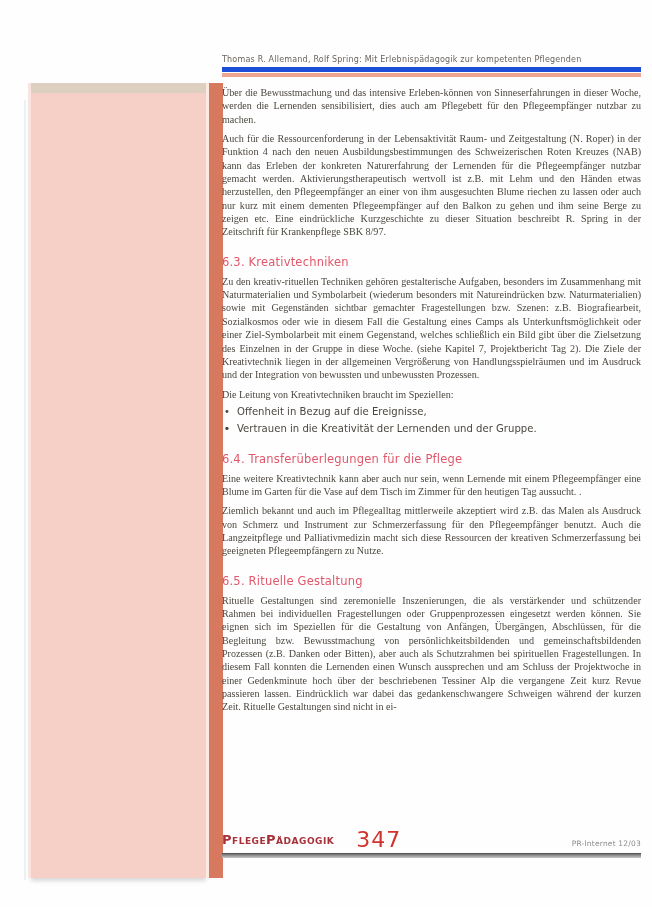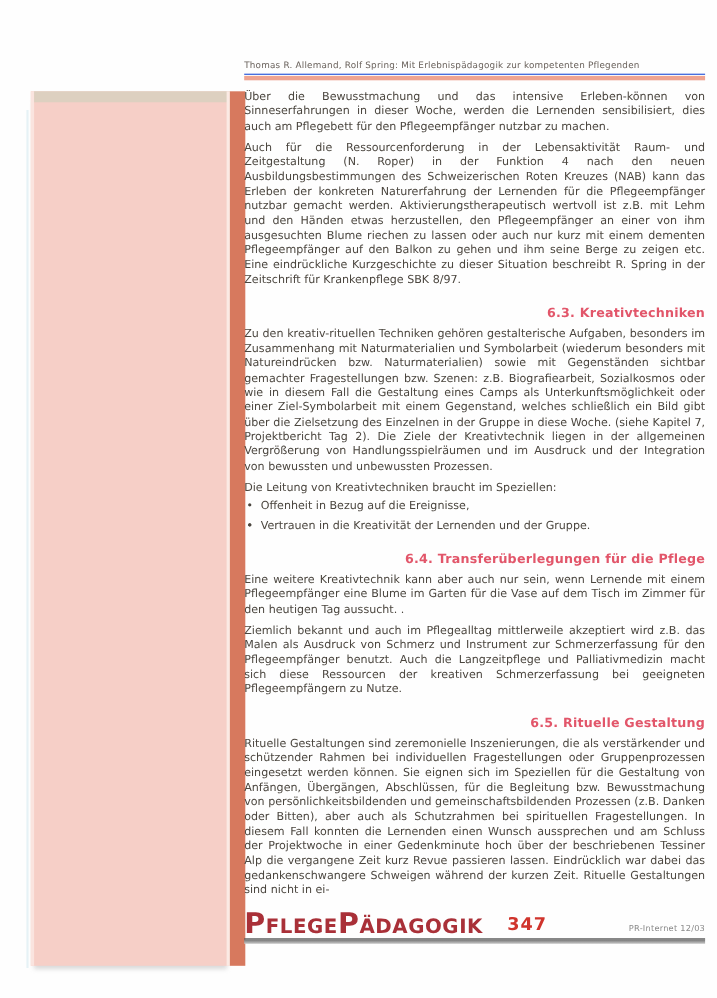--- a/index.html
+++ b/index.html
@@ -47,42 +47,42 @@
   
   .content{
     position:absolute;left:222px;top:55px;width:419px;
     color:var(--body-text);
   }
   .running-header{
     font-size:8px;
     color:#6a625c;
     letter-spacing:.2px;
     padding-bottom:3px;
-    border-bottom:1px solid #1d4ed8;
+    border-bottom:5px solid #1d4ed8;
     white-space:nowrap;
   }
   .header-bar{
     height:4px;
     background:var(--header-bar);
     margin-top:1px;
   }
   .body-p{
     margin:6px 0 0 0;
     font-size:10.1px;
     line-height:13.35px;
     text-align:justify;
+    font-family:Liberation Serif, serif;
   }
   .body-p.first{margin-top:9px;}
   .section-heading{
     margin:16px 0 2px 0;
     font-size:11.5px;
-    font-weight:bold;
+    font-weight:normal;
     color:var(--heading);
     letter-spacing:.2px;
-    text-align:right;
   }
   .bullets{
     list-style:none;
     margin:4px 0 0 0;
     padding:0;
   }
   .bullet{
     position:relative;
     padding-left:15px;
     margin-top:4px;
@@ -98,28 +98,28 @@
   .footer{
     position:absolute;left:222px;top:829px;width:419px;
   }
   .footer-row{
     display:flex;
     align-items:flex-end;
   }
   .brand{
     font-variant:small-caps;
     font-weight:bold;
-    font-size:26px;
+    font-size:13px;
     line-height:22px;
     color:var(--footer-brand);
     letter-spacing:.5px;
   }
   .page-num{
-    font-weight:bold;
-    font-size:16px;
+    font-weight:normal;
+    font-size:22px;
     line-height:22px;
     color:var(--footer-number);
     margin-left:22px;
     letter-spacing:1px;
   }
   .issue{
     margin-left:auto;
     font-size:7.5px;
     color:#8a8a8a;
     padding-bottom:3px;

